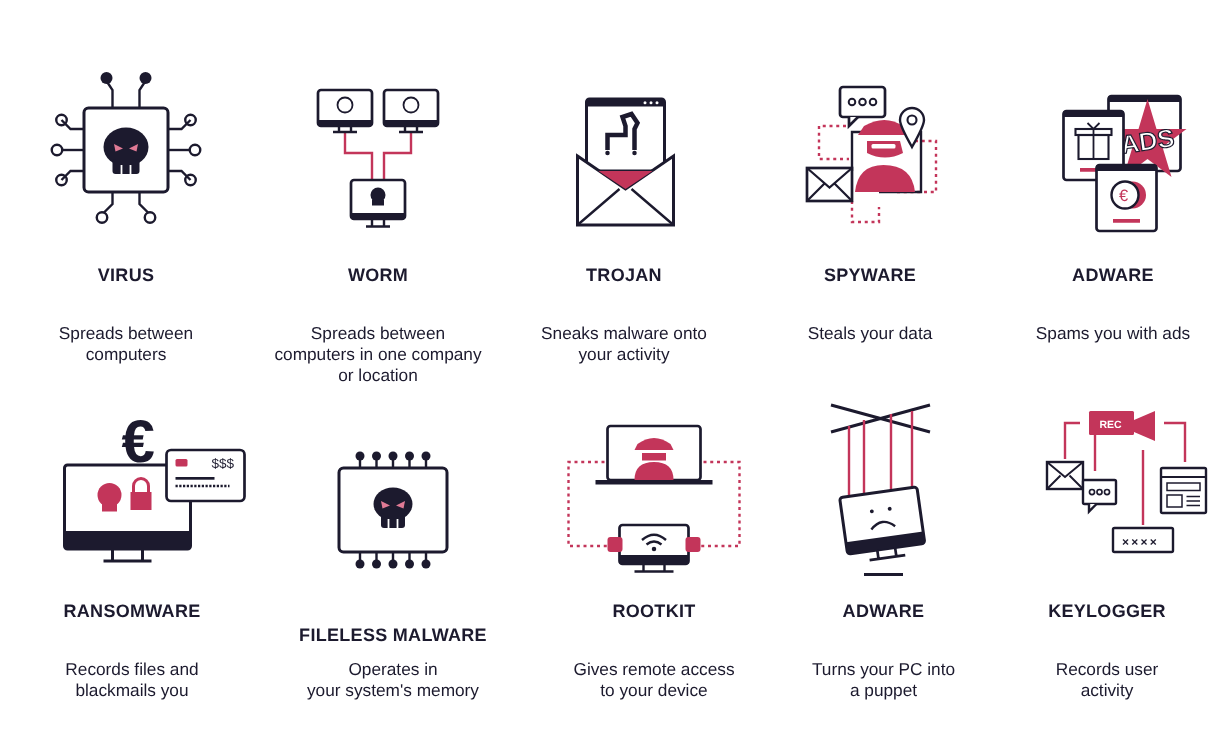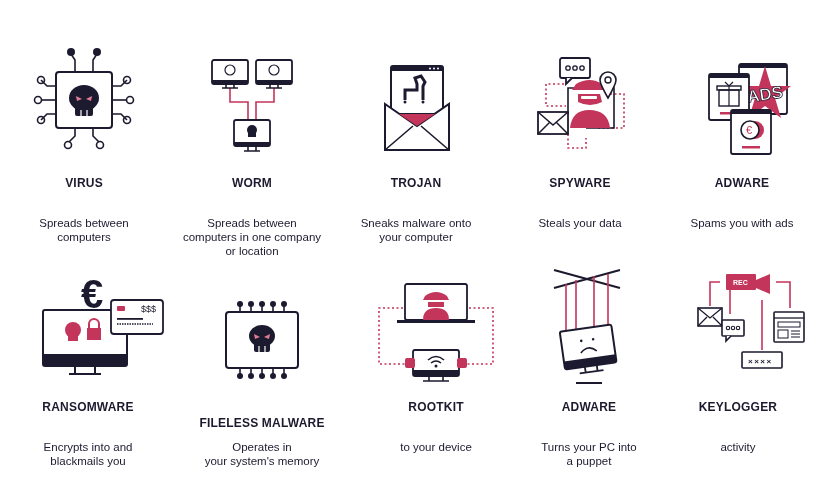--- a/index.html
+++ b/index.html
@@ -107,21 +107,21 @@
         <circle cx="42" cy="38" r="1.5" fill="#1c1a2e"></circle>
 
       <path d="M4 40 L36 62 L68 40 L68 86 L4 86 Z" fill="#fff" stroke="#1c1a2e" stroke-width="2"></path>
       <path d="M4 86 L32 62 M68 86 L40 62" stroke="#1c1a2e" stroke-width="1.6"></path>
       <path d="M18 50 L54 50 L36 62 Z" fill="#c3355a"></path>
     </svg>
   </div>
   <div class="title" style="top:176px;">TROJAN</div>
   <div class="desc" style="top:196px;">
     <div>Sneaks malware onto</div>
-    <div>your computer</div>
+    <div>your activity</div>
   </div>
 </div>
 
 <div class="tile" style="left:498px;top:0;">
   <div class="icon" style="top:54px;">
     <svg width="100" height="100" viewBox="0 0 100 100">
       <g fill="none" stroke="#c3355a" stroke-width="1.6" stroke-dasharray="2 2.5">
         <path d="M16 30 L16 52 L36 52"></path>
           <path d="M34 30 L16 30"></path>
         <path d="M80 40 L94 40 L94 74 L66 74"></path>
@@ -201,21 +201,21 @@
 
       <rect x="88" y="28" width="52" height="34" rx="3" fill="#fff" stroke="#1c1a2e" stroke-width="1.8"></rect>
       <rect x="94" y="34" width="8" height="5" rx="1" fill="#c3355a"></rect>
       <text x="118" y="40" font-family="Liberation Sans, sans-serif" font-size="9" fill="#1c1a2e">$$$</text>
       <rect x="94" y="46" width="26" height="1.8" fill="#1c1a2e"></rect>
       <line x1="94" y1="52" x2="130" y2="52" stroke="#1c1a2e" stroke-width="1.6" stroke-dasharray="1.5 1"></line>
     </svg>
   </div>
   <div class="title" style="top:400px;">RANSOMWARE</div>
   <div class="desc" style="top:420px;">
-    <div>Encrypts into and</div>
+    <div>Records files and</div>
     <div>blackmails you</div>
   </div>
 </div>
 
 <div class="tile" style="left:180px;top:0;">
   <div class="icon" style="top:300px;">
     <svg width="80" height="80" viewBox="0 0 80 80">
       <g stroke="#1c1a2e" stroke-width="1.6">
         <path d="M18 4 L18 12 M29 4 L29 12 M40 4 L40 12 M51 4 L51 12 M62 4 L62 12"></path>
         <path d="M18 68 L18 76 M29 68 L29 76 M40 68 L40 76 M51 68 L51 76 M62 68 L62 76"></path>
@@ -266,20 +266,21 @@
       <rect x="42" y="90" width="46" height="6" fill="#1c1a2e"></rect>
       <path d="M58 96 L58 101 M72 96 L72 101 M52 101 L78 101" stroke="#1c1a2e" stroke-width="1.6"></path>
       <rect x="34" y="78" width="10" height="10" rx="2" fill="#c3355a"></rect>
         <rect x="86" y="78" width="10" height="10" rx="2" fill="#c3355a"></rect>
       <path d="M57 80 Q65 73 73 80 M60 83 Q65 79 70 83" fill="none" stroke="#1c1a2e" stroke-width="1.6"></path>
       <circle cx="65" cy="86" r="1.5" fill="#1c1a2e"></circle>
     </svg>
   </div>
   <div class="title" style="top:400px;">ROOTKIT</div>
   <div class="desc" style="top:420px;">
+    <div>Gives remote access</div>
     <div>to your device</div>
   </div>
 </div>
 
 <div class="tile" style="left:507px;top:0;">
   <div class="icon" style="top:264px;">
     <svg width="90" height="124" viewBox="0 0 90 124">
       <path d="M10 6 L76 24 M10 24 L76 6" stroke="#1c1a2e" stroke-width="2"></path>
       <g stroke="#c3355a" stroke-width="1.6">
         <path d="M22 20 L22 70 M32 16 L32 66 M50 12 L50 66 M64 10 L64 68"></path>
@@ -329,15 +330,16 @@
       <rect x="100" y="52" width="22" height="5" fill="none" stroke="#1c1a2e" stroke-width="1"></rect>
       <rect x="100" y="60" width="10" height="8" fill="none" stroke="#1c1a2e" stroke-width="1"></rect>
       <path d="M113 61 L122 61 M113 64 L122 64 M113 67 L122 67" stroke="#1c1a2e" stroke-width="1"></path>
 
       <rect x="64" y="82" width="40" height="16" rx="1" fill="#fff" stroke="#1c1a2e" stroke-width="1.6"></rect>
       <text x="70" y="94" font-family="Liberation Sans, sans-serif" font-weight="bold" font-size="8" fill="#1c1a2e" letter-spacing="1.5">××××</text>
     </svg>
   </div>
   <div class="title" style="top:400px;">KEYLOGGER</div>
   <div class="desc" style="top:420px;">
+    <div>Records user</div>
     <div>activity</div>
   </div>
 </div>
 
 </body></html>

